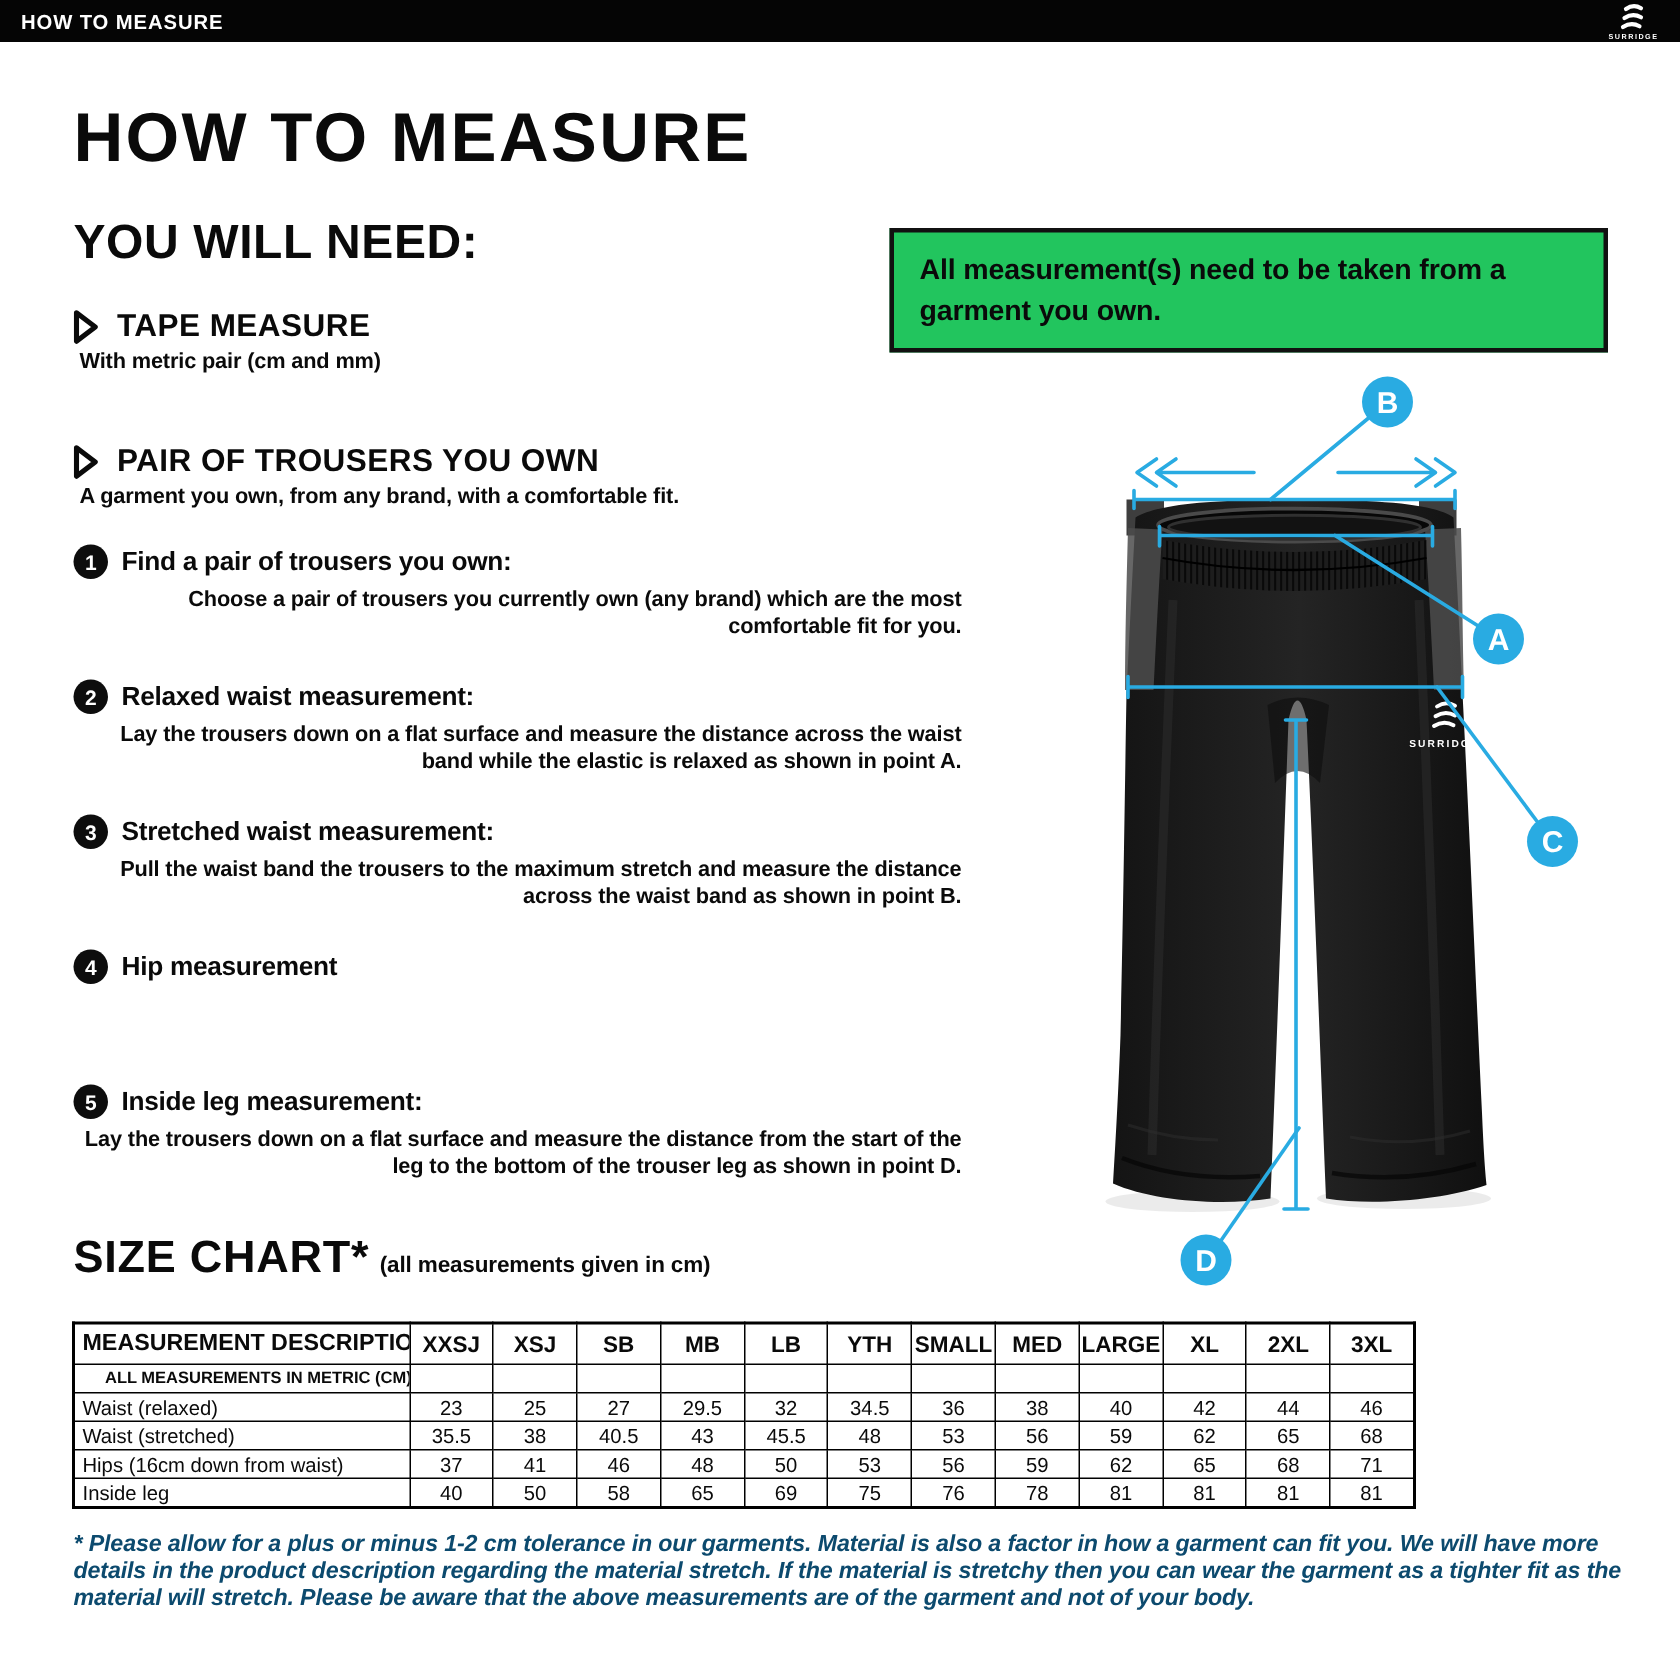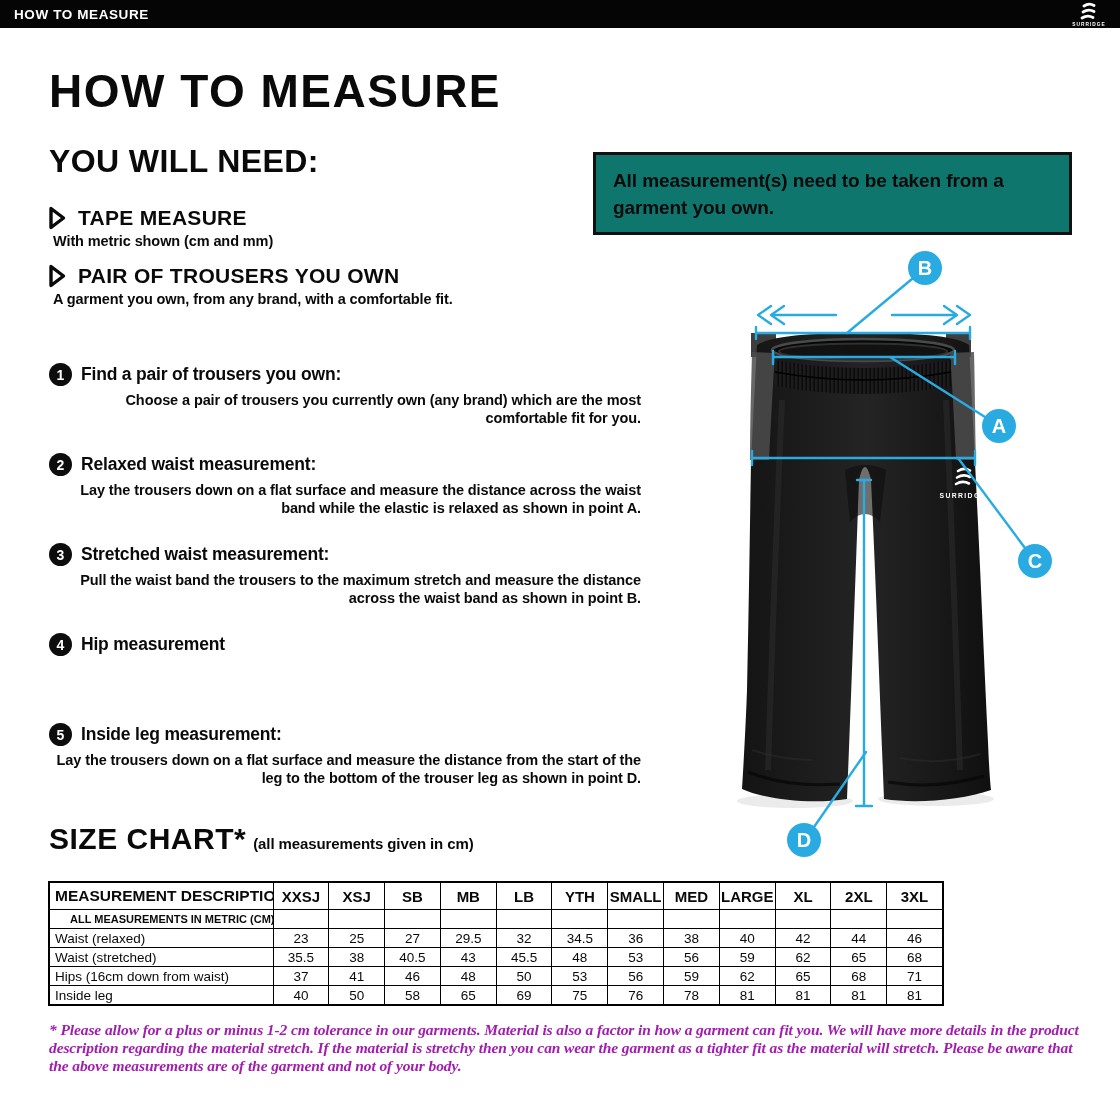--- a/index.html
+++ b/index.html
@@ -6,44 +6,44 @@
   body{width:1120px;height:1120px;position:relative;background:#fff;color:#0a0a0a;
        font-family:"Liberation Sans",sans-serif;overflow:hidden;}
   .topbar{position:absolute;left:0;top:0;width:1120px;height:28px;background:#050505;}
   .topbar-title{position:absolute;left:14px;top:7px;color:#fff;font-weight:bold;font-size:13.5px;letter-spacing:.6px;}
   .topbar-logo{position:absolute;right:8px;top:1px;}
   .page-title{position:absolute;left:49px;top:64px;margin:0;font-size:46px;font-weight:bold;letter-spacing:1.5px;}
   .ywn-heading{position:absolute;left:49px;top:143px;font-size:32px;font-weight:bold;letter-spacing:.4px;}
   .need{position:absolute;left:48px;}
   .need-head{display:flex;align-items:center;gap:12px;font-size:21px;font-weight:bold;letter-spacing:.3px;}
   .need-detail{font-size:14.5px;font-weight:bold;margin-top:3px;padding-left:5px;letter-spacing:-.1px;}
-  .need1{top:206px}.need2{top:264px}
+  .need1{top:206px}.need2{top:296px}
   .step{position:absolute;left:49px;width:600px;}
   .s1{top:363px}.s2{top:453px}.s3{top:543px}.s4{top:633px}.s5{top:723px}
   .step-head{display:flex;align-items:center;gap:9px;}
   .step-num{width:23px;height:23px;border-radius:50%;background:#0d0d0d;color:#fff;font-size:14px;
             font-weight:bold;display:flex;align-items:center;justify-content:center;flex:0 0 auto;}
   .step-title{font-size:17.5px;font-weight:bold;letter-spacing:-.2px;}
   .step-body{margin:6px 0 0;font-size:14.5px;font-weight:bold;line-height:17.5px;width:592px;letter-spacing:-.1px;text-align:right;}
   .note-box{position:absolute;left:593px;top:152px;width:479px;height:83px;border:3px solid #111;
-            box-sizing:border-box;display:flex;align-items:center;background:#0f766e;}
+            box-sizing:border-box;display:flex;align-items:center;background:#22c55e;}
   .note-box p{margin:0;padding:0 17px;font-size:19px;font-weight:bold;line-height:27px;letter-spacing:-.1px;}
   .diagram{position:absolute;left:690px;top:240px;}
   .size-heading{position:absolute;left:49px;top:822px;font-size:30px;font-weight:bold;letter-spacing:.5px;}
   .size-sub{font-size:15px;font-weight:bold;letter-spacing:-.1px;margin-left:7px;}
   table.size-chart{position:absolute;left:48px;top:881px;width:894px;border-collapse:collapse;
             border:2px solid #000;table-layout:fixed;}
   .size-chart th,.size-chart td{border:1px solid #000;padding:0;overflow:hidden;}
   .size-chart thead th{height:26px;font-size:15px;font-weight:bold;text-align:center;}
   .size-chart th.desc{font-size:15.5px;text-align:left;padding-left:5px;white-space:nowrap;}
   .size-chart tr.metric td{height:18px;font-size:11px;font-weight:bold;text-align:left;padding-left:20px;white-space:nowrap;}
   .size-chart tbody td{height:18px;font-size:13.5px;text-align:center;font-weight:normal;}
   .size-chart td.lbl{text-align:left;padding-left:5px;white-space:nowrap;}
   .footnote{position:absolute;left:49px;top:1021px;width:1040px;margin:0;font-size:15.5px;font-weight:bold;
-            font-style:italic;line-height:18px;letter-spacing:-.1px;color:#a21caf;font-family:Liberation Serif, serif;}
+            font-style:italic;line-height:18px;letter-spacing:-.1px;color:#0c4a6e;}
   svg text{font-family:"Liberation Sans",sans-serif;}
 </style>
 </head>
 <body>
 
 <div class="topbar">
   <span class="topbar-title">HOW TO MEASURE</span>
   <svg class="topbar-logo" width="46" height="27" viewBox="0 0 46 27">
     <g stroke="#fff" fill="none" stroke-width="2.8" stroke-linecap="round">
       <path d="M18,5 q5,-3.5 10,-0.5"></path>
@@ -57,21 +57,21 @@
 <h1 class="page-title">HOW TO MEASURE</h1>
 <div class="ywn-heading">YOU WILL NEED:</div>
 
 <div class="need need1">
   <div class="need-head">
     <svg width="18" height="24" viewBox="0 0 18 24">
       <path d="M3,2.5 L15.5,12 L3,21.5 Z" fill="none" stroke="#0a0a0a" stroke-width="3.4" stroke-linejoin="round"></path>
     </svg>
     <span>TAPE MEASURE</span>
   </div>
-  <div class="need-detail">With metric shown (cm and mm)</div>
+  <div class="need-detail">With metric pair (cm and mm)</div>
 </div>
 
 <div class="need need2">
   <div class="need-head">
     <svg width="18" height="24" viewBox="0 0 18 24">
       <path d="M3,2.5 L15.5,12 L3,21.5 Z" fill="none" stroke="#0a0a0a" stroke-width="3.4" stroke-linejoin="round"></path>
     </svg>
     <span>PAIR OF TROUSERS YOU OWN</span>
   </div>
   <div class="need-detail">A garment you own, from any brand, with a comfortable fit.</div>

